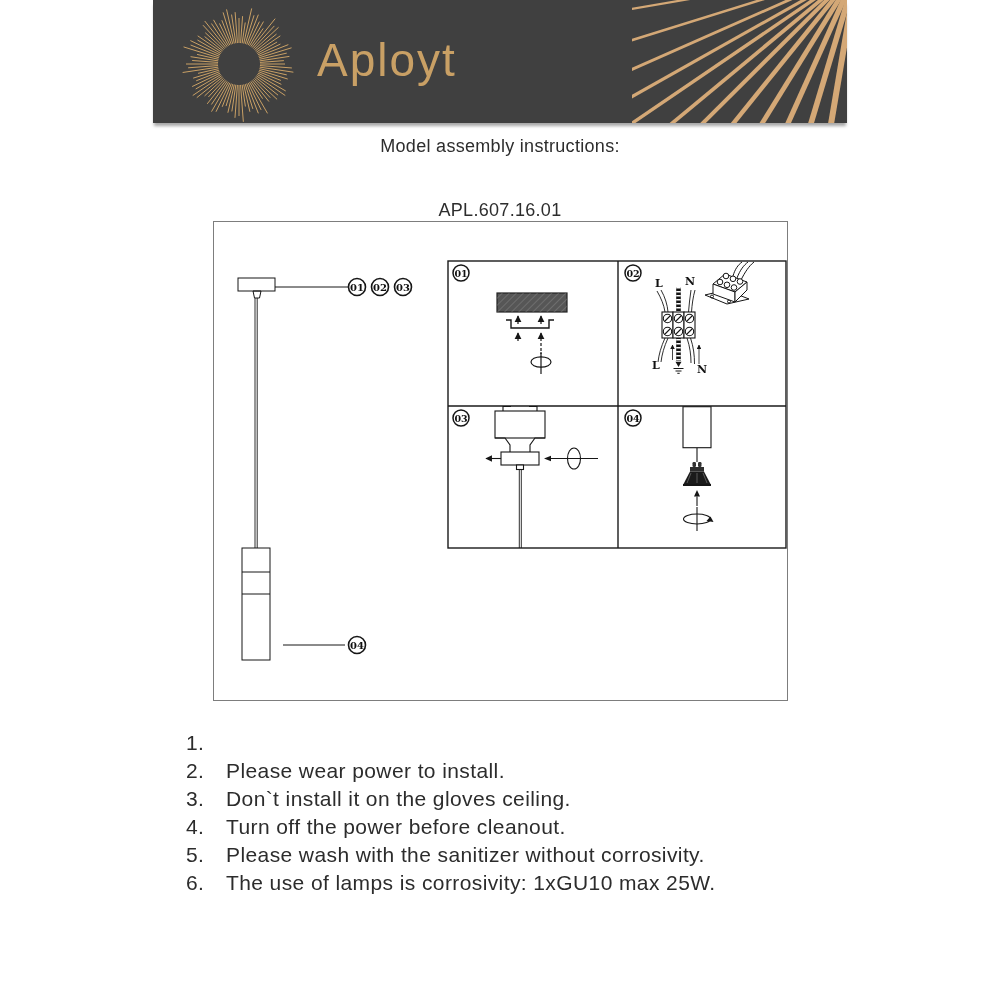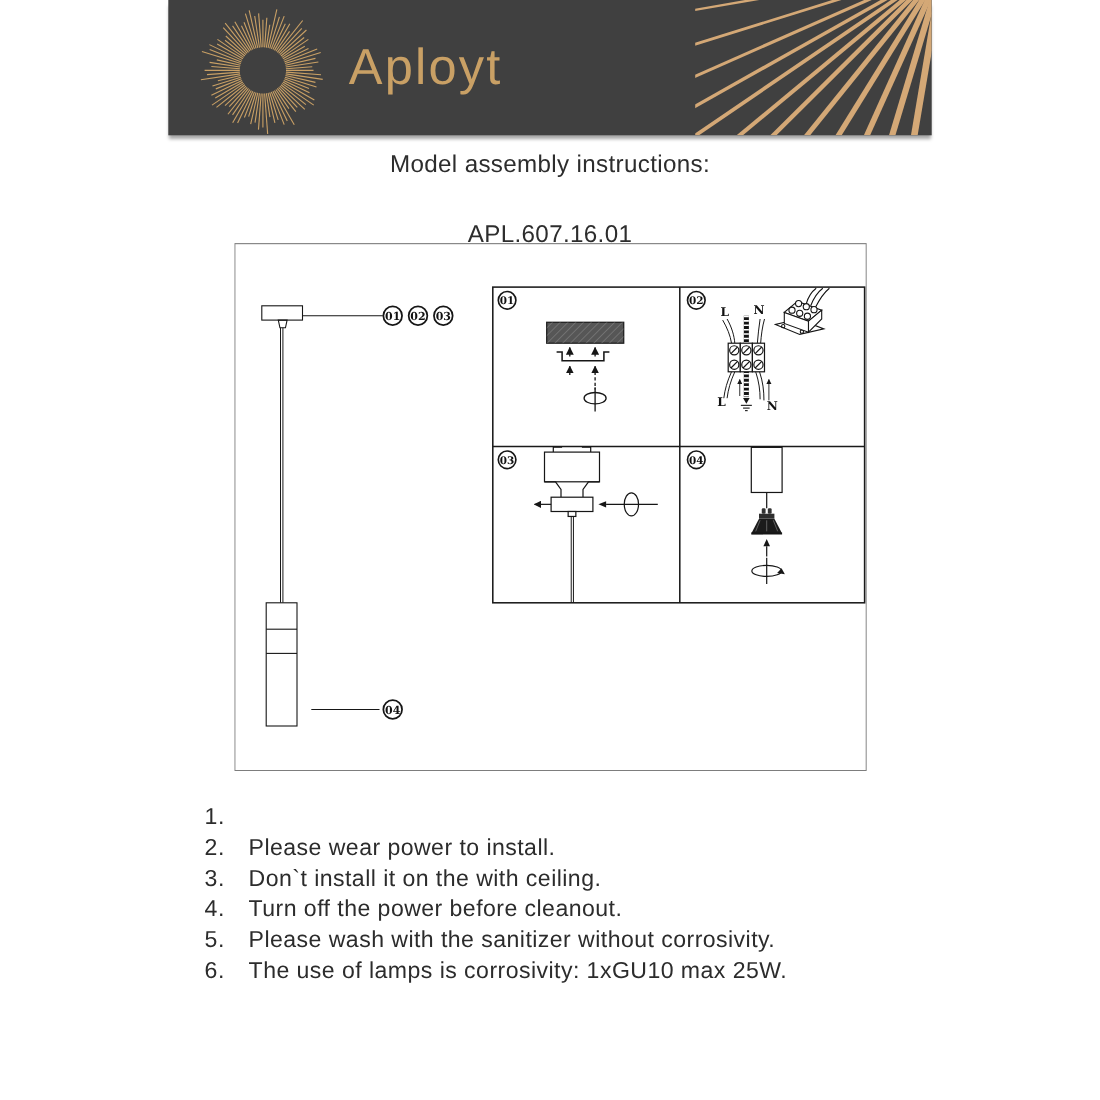--- a/index.html
+++ b/index.html
@@ -9,21 +9,21 @@
   
   .banner{position:absolute;left:153px;top:0;width:694px;height:123px;
           background:#404040;box-shadow:0 4px 3px -1px rgba(0,0,0,.35);overflow:hidden;}
   .starburst{position:absolute;left:28px;top:6px;}
   .wordmark{position:absolute;left:164px;top:33px;font-size:46px;font-weight:300;
             letter-spacing:2px;color:#c9a065;font-family:"Liberation Sans",sans-serif;}
   .fanrays{position:absolute;right:0;top:0;}
 
   
   .title-line{position:absolute;left:0;width:1000px;text-align:center;
-              font-size:22px;letter-spacing:.3px;color:#2d2d2d;}
+              font-size:18px;letter-spacing:.3px;color:#2d2d2d;}
   .title-1{top:136px;}
   .title-2{top:164px;margin-top:36px;}
 
   
   .diagram{position:absolute;left:213px;top:221px;}
 
   
   .instructions{position:absolute;left:186px;top:731px;width:680px;}
   .instr-row{display:flex;align-items:baseline;height:28px;font-size:21px;
              letter-spacing:.4px;color:#2c2c2c;}
@@ -319,21 +319,21 @@
 <div class="instructions">
   <div class="instr-row">
     <span class="instr-num">1.</span>
   </div>
   <div class="instr-row">
     <span class="instr-num">2.</span>
     <span class="instr-text">Please wear power to install.</span>
   </div>
   <div class="instr-row">
     <span class="instr-num">3.</span>
-    <span class="instr-text">Don`t install it on the with ceiling.</span>
+    <span class="instr-text">Don`t install it on the gloves ceiling.</span>
   </div>
   <div class="instr-row">
     <span class="instr-num">4.</span>
     <span class="instr-text">Turn off the power before cleanout.</span>
   </div>
   <div class="instr-row">
     <span class="instr-num">5.</span>
     <span class="instr-text">Please wash with the sanitizer without corrosivity.</span>
   </div>
   <div class="instr-row">

